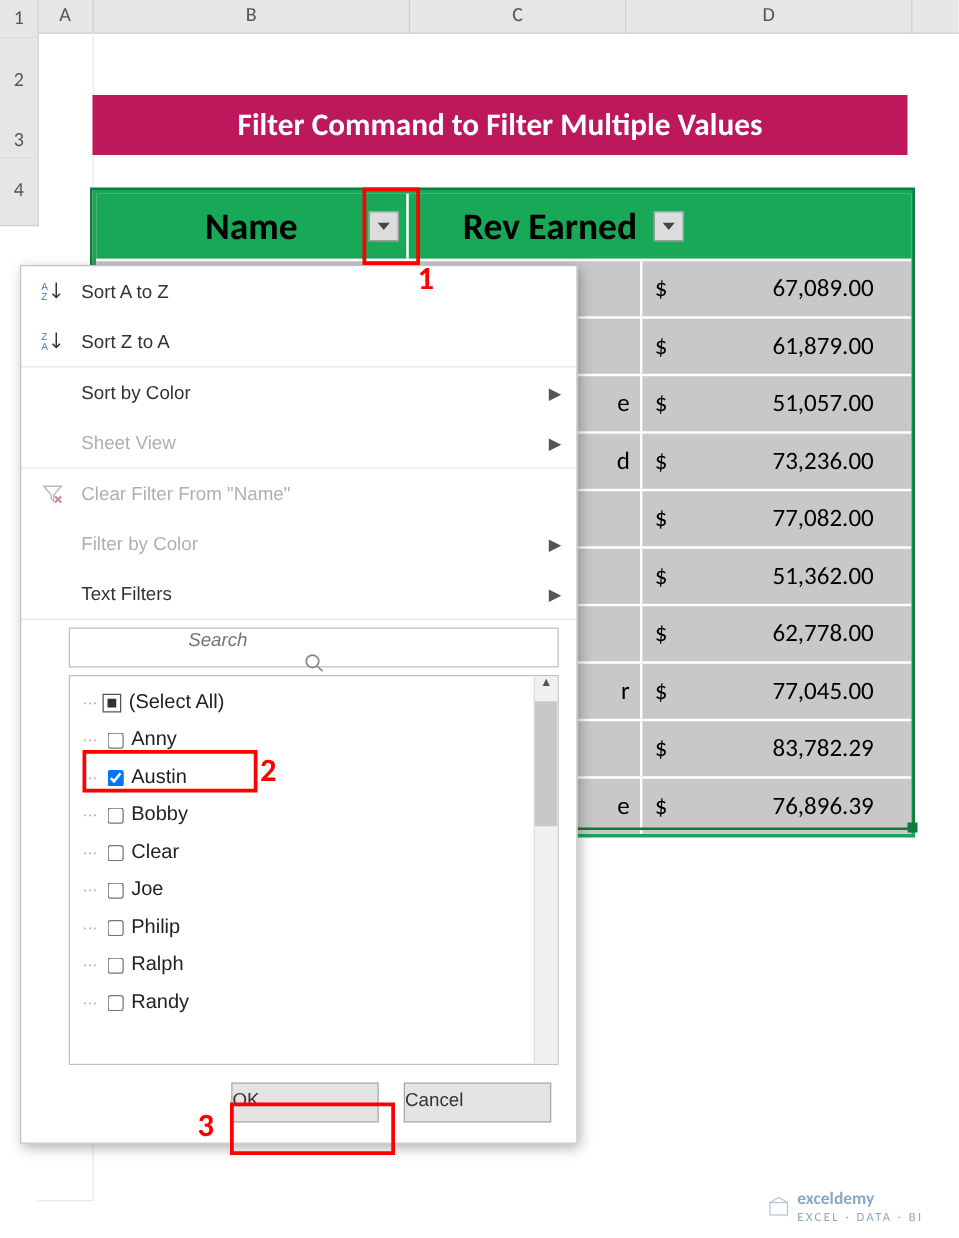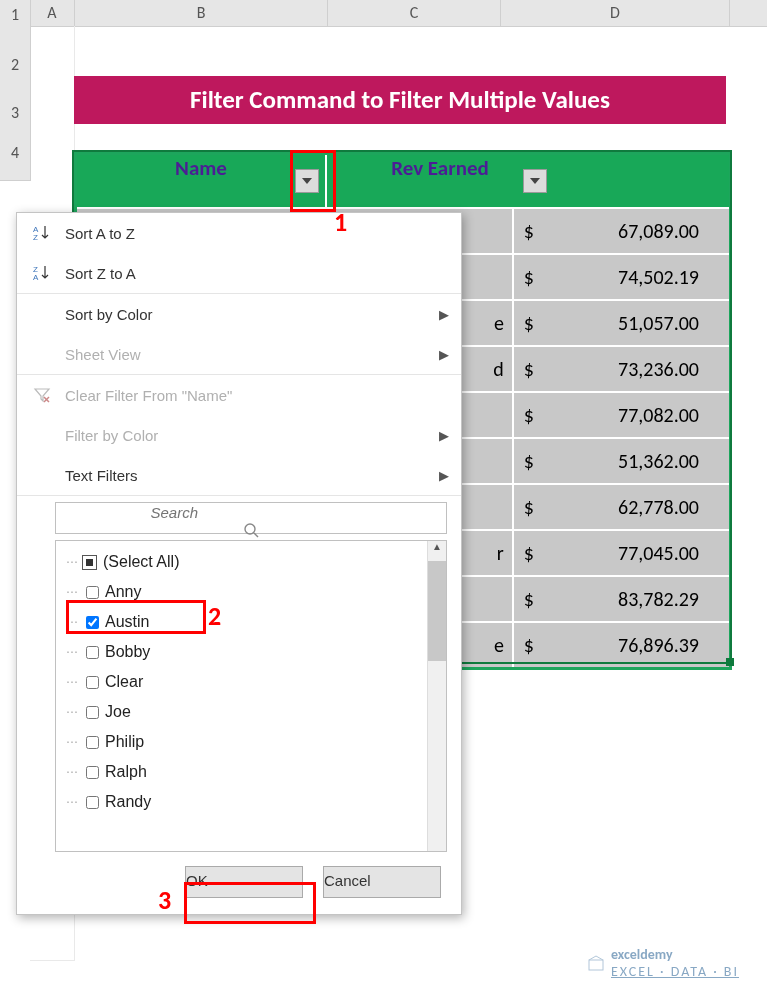--- a/index.html
+++ b/index.html
@@ -70,25 +70,25 @@
     top: 152px;
     width: 652px;
     border: 3px solid #1da55c;
   }
   .thead {
     display: flex;
     height: 52px;
     background: #18a858;
   }
   .th {
-    color: #4c1d95;
+    color: #000000;
     font-weight: bold;
-    font-size: 21px;
-    display: flex;
-    align-items: flex-start;
+    font-size: 30px;
+    display: flex;
+    align-items: center;
     justify-content: center;
     border-right: 2px solid #fff;
     position: relative;
   }
   .th:last-child { border-right: none; }
   .thB { width: 248px; }
   .thC { width: 172px; }
   .thD { width: 226px; }
   .th .dropdown {
     position: absolute;
@@ -199,21 +199,21 @@
   .anno { position:absolute; border:3px solid #ff0000; pointer-events:none;}
   .anno-label { position:absolute; color:#ff0000; font-size:26px; font-weight:bold; pointer-events:none;}
 
   
   .gridcell-faint { position:absolute; border-right:1px solid #e9e9e9; border-bottom:1px solid #e9e9e9;}
 
   .watermark {
     position:absolute; right: 28px; bottom: 10px;
     font-size: 14px; color:#4a7aa5; opacity:0.65; display:flex; align-items:center; gap:6px;
   }
-  .watermark .sub { font-size:14px; letter-spacing:2px; color:#4a7aa5;text-decoration:underline;}
+  .watermark .sub { font-size:10px; letter-spacing:2px; color:#4a7aa5;}
   .watermark svg { opacity:0.65;}
 </style>
 </head>
 <body>
 
 <div class="col-headers">
   <div class="rowhead-spacer"></div>
   <div class="ch chA">A</div>
   <div class="ch chB">B</div>
   <div class="ch chC">C</div>
@@ -255,21 +255,21 @@
         <div class="td tdD">
           <span class="cur">$</span>
           <span>67,089.00</span>
         </div>
       </div>
     <div class="tr">
         <div class="td tdB"></div>
         <div class="td tdC"></div>
         <div class="td tdD">
           <span class="cur">$</span>
-          <span>74,502.19</span>
+          <span>61,879.00</span>
         </div>
       </div>
     <div class="tr">
         <div class="td tdB"></div>
         <div class="td tdC">e</div>
         <div class="td tdD">
           <span class="cur">$</span>
           <span>51,057.00</span>
         </div>
       </div>

